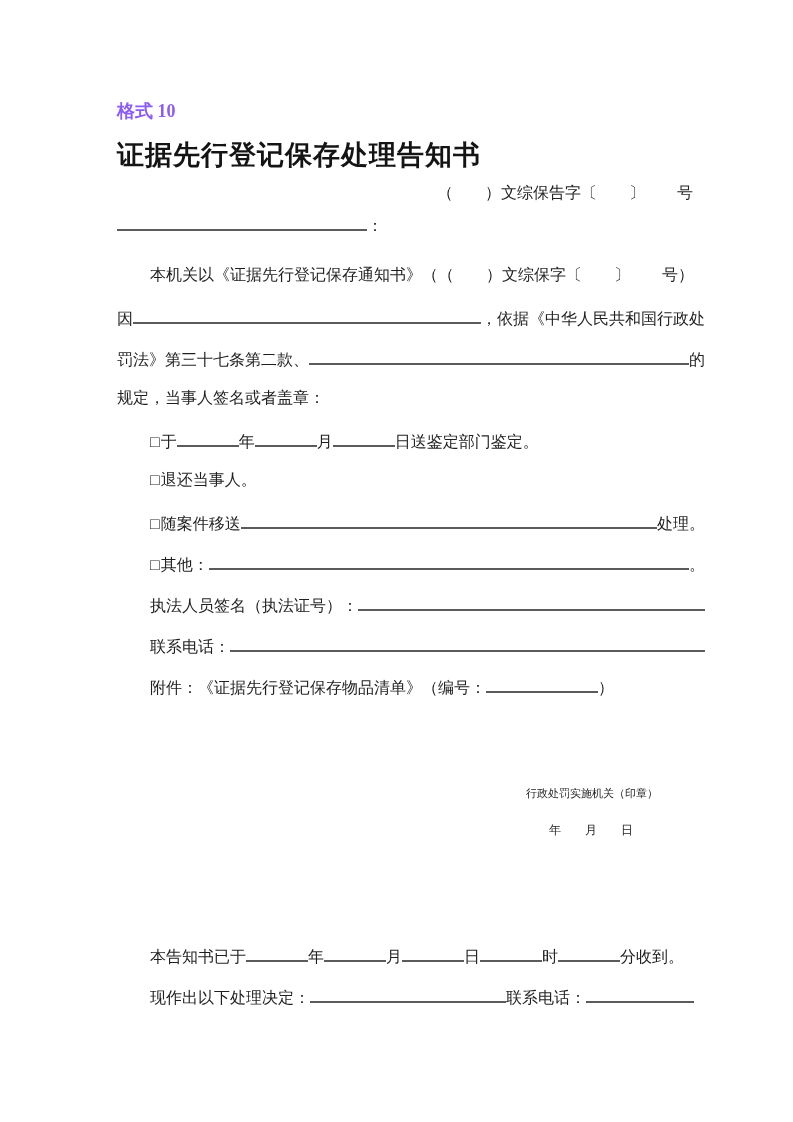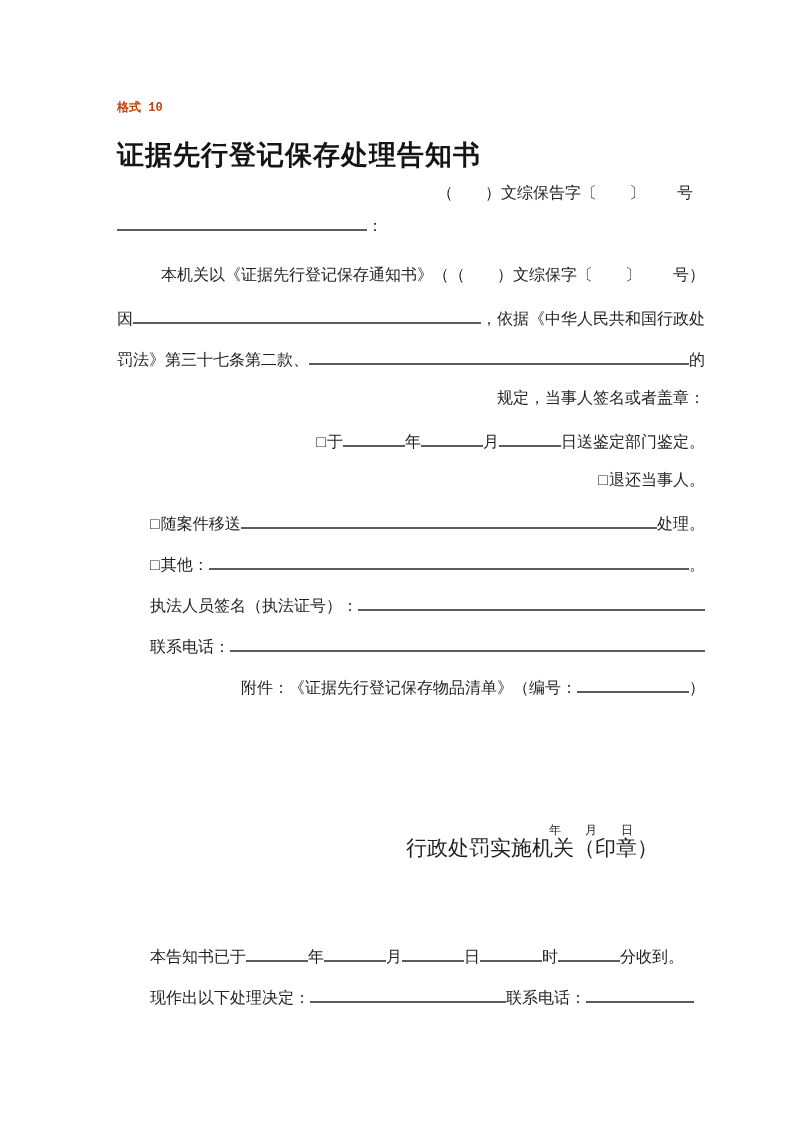--- a/index.html
+++ b/index.html
@@ -9,24 +9,24 @@
     height: 1122px;
     background: #ffffff;
     color: #1f1f1f;
     font-family: "Liberation Serif", serif;
     overflow: hidden;
   }
   .format-label {
     position: absolute;
     left: 117px;
     top: 99px;
-    font-size: 12px;
+    font-size: 18px;
     font-weight: 600;
-    font-family: Liberation Mono, monospace;
-    color: #c2410c;
+    font-family: Liberation Serif, serif;
+    color: #8b5cf6;
   }
   .doc-title {
     position: absolute;
     left: 117px;
     top: 137px;
     width: 588px;
     text-align: left;
     font-size: 27px;
     font-weight: bold;
     letter-spacing: 1px;
@@ -42,21 +42,20 @@
     position: absolute;
     left: 117px;
     top: 213px;
     font-size: 16px;
   }
   .body-block {
     position: absolute;
     left: 117px;
     top: 254px;
     width: 588px;
-    text-align: right;
   }
   .receipt-block {
     position: absolute;
     left: 117px;
     top: 933px;
     width: 588px;
   }
   .line {
     height: 41px;
     box-sizing: border-box;
@@ -77,22 +76,21 @@
   .w250 { width: 250px; }
   .w112 { width: 112px; }
   .w62 { width: 62px; }
   .w196 { width: 196px; }
   .w108 { width: 108px; }
   .checkbox-glyph { margin-right: 1px; }
   .authority-name {
     position: absolute;
     top: 786px;
     right: 135px;
-    font-size: 21px;
-    margin-top: 48px;
+    font-size: 11px;
   }
   .authority-date {
     position: absolute;
     top: 822px;
     right: 160px;
     font-size: 12px;
   }
 </style>
 </head>
 <body>

